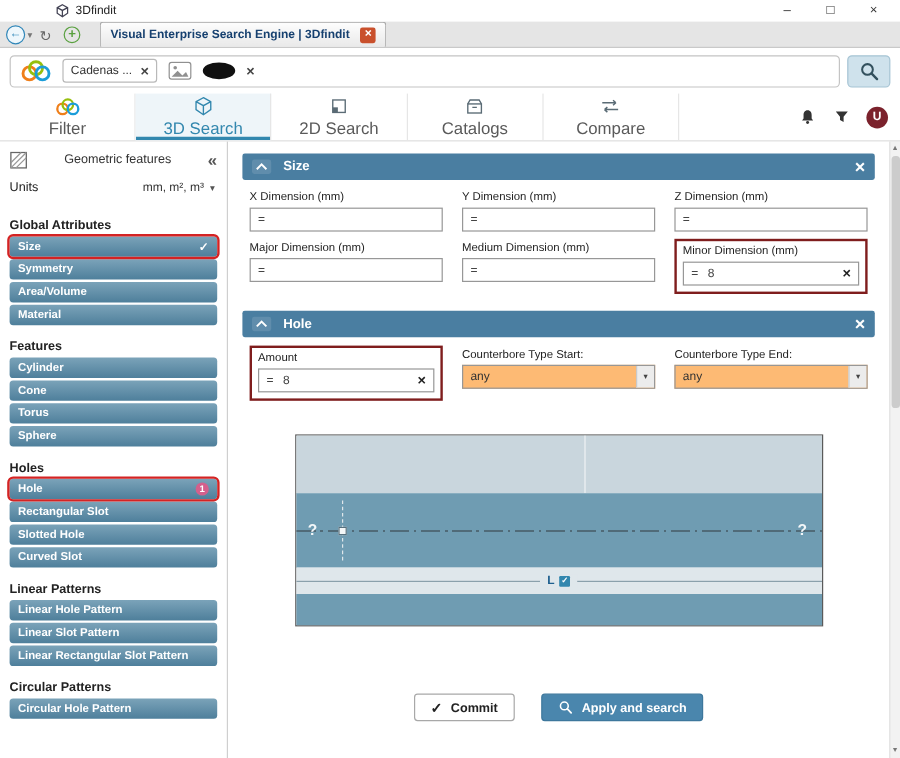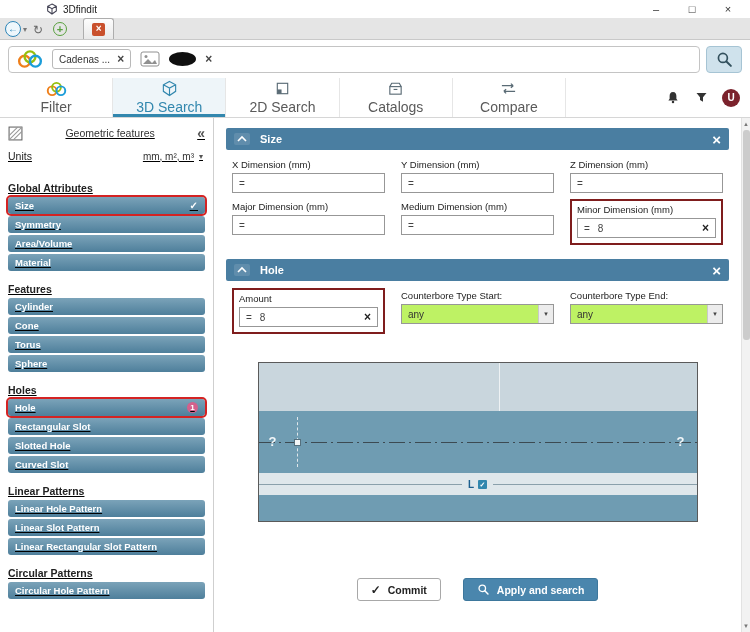--- a/index.html
+++ b/index.html
@@ -37,21 +37,21 @@
   .menu-item .lbl { font-size:14px; color:#5a5a5a; white-space:nowrap; }
   .menu-item.active { background:#eef5f9; box-shadow:inset 0 -3px 0 #3287ae; color:#3287ae; }
   .menu-item.active .lbl { color:#3287ae; }
   .menu-right { margin-left:auto; display:flex; align-items:center; gap:13px; padding-right:10px; }
   .user-badge { width:18px; height:18px; border-radius:50%; background:#7b222c; color:#fff; font-size:10px; font-weight:bold; display:flex; align-items:center; justify-content:center; }
 
   
   .main { display:flex; height:514px; }
 
   
-  .sidebar { width:214px; border-right:1px solid #cfcfcf; overflow:hidden; background:#fff;text-decoration:underline; }
+  .sidebar { width:190px; border-right:1px solid #cfcfcf; overflow:hidden; background:#fff; }
   .sb-header { height:30px; display:flex; align-items:center; padding:0 8px; gap:6px; }
   .sb-title { flex:1; text-align:center; font-size:10.5px; color:#333; }
   .sb-collapse { font-size:14px; color:#555; font-weight:bold; }
   .sb-units { display:flex; align-items:center; padding:2px 10px 8px 8px; }
   .units-label { font-size:10.5px; color:#222; }
   .units-value { margin-left:auto; font-size:10px; color:#333; display:flex; gap:5px; align-items:center; }
   .units-value .car { font-size:8px; color:#555; }
   .sb-section { font-size:10.5px; font-weight:bold; color:#222; margin:12px 8px 3px; }
   .sb-section:first-of-type { margin-top:4px; }
   .sb-btn { height:17px; margin:2px 8px; background:linear-gradient(#7ba3b9,#4e7f9b); border-radius:3px; color:#fff; font-size:9.5px; font-weight:bold; display:flex; align-items:center; padding:0 7px; white-space:nowrap; }
@@ -65,21 +65,21 @@
   .panel-header { height:22px; background:#4a7ea1; border-radius:2px; display:flex; align-items:center; gap:10px; padding:0 8px; color:#fff; }
   .ph-chev { display:flex; padding:2px; background:rgba(255,255,255,.12); border-radius:2px; }
   .ph-title { font-size:11px; font-weight:bold; }
   .ph-close { margin-left:auto; font-size:15px; font-weight:bold; line-height:1; }
   .panel-body { padding:7px 6px 4px; }
   .fgrid { display:grid; grid-template-columns:repeat(3,1fr); column-gap:16px; row-gap:6px; align-items:start; }
   .f-label { font-size:9.5px; color:#222; margin:2px 0 3px; white-space:nowrap; }
   .f-input { height:20px; border:1px solid #979797; background:#fff; display:flex; align-items:center; padding:0 6px; font-size:10px; color:#444; gap:8px; }
   .f-clear { margin-left:auto; font-weight:bold; color:#222; font-size:12px; line-height:1; }
   .hl-wrap { border:2px solid #7f1d1d; padding:1px 5px 5px; }
-  .combo { height:20px; border:1px solid #979797; background:#bef264; display:flex; align-items:center; padding:0 0 0 6px; font-size:10px; color:#333; }
+  .combo { height:20px; border:1px solid #979797; background:#fdba74; display:flex; align-items:center; padding:0 0 0 6px; font-size:10px; color:#333; }
   .combo-btn { margin-left:auto; width:15px; align-self:stretch; border-left:1px solid #c9c9c9; background:#ececec; display:flex; align-items:center; justify-content:center; font-size:7px; color:#444; }
 
   
   .diagram { width:440px; margin:28px auto 0; border:1px solid #5a5a5a; }
   .band { position:relative; }
   .b1 { height:48px; background:#c9d6dd; }
   .vsep { position:absolute; left:55%; top:0; bottom:0; width:1px; background:#eef2f4; }
   .b2 { height:62px; background:#6f9cb2; }
   .centerline { position:absolute; left:0; right:0; top:50%; height:1px;
     background-image:repeating-linear-gradient(90deg,#3c4a52 0 16px,transparent 16px 20px,#3c4a52 20px 22px,transparent 22px 26px); }
@@ -121,20 +121,21 @@
     <span class="win-btn">×</span>
   </span>
 </div>
 
 <div class="tabstrip">
   <span class="nav-back">←</span>
   <span class="nav-caret">▾</span>
   <span class="nav-refresh">↻</span>
   <span class="nav-new">+</span>
   <div class="tab">
+    <span class="tab-title">Visual Enterprise Search Engine | 3Dfindit</span>
     <span class="tab-close">×</span>
   </div>
 </div>
 
 <div class="searchrow">
   <div class="search-box">
     <span style="display:flex;">
       <svg width="26" height="20" viewBox="0 0 24 18" fill="none">
         <circle cx="7" cy="11" r="5" stroke="#ef7f1a" stroke-width="2.2"></circle>
         <circle cx="12" cy="7" r="5" stroke="#97bf0d" stroke-width="2.2"></circle>

